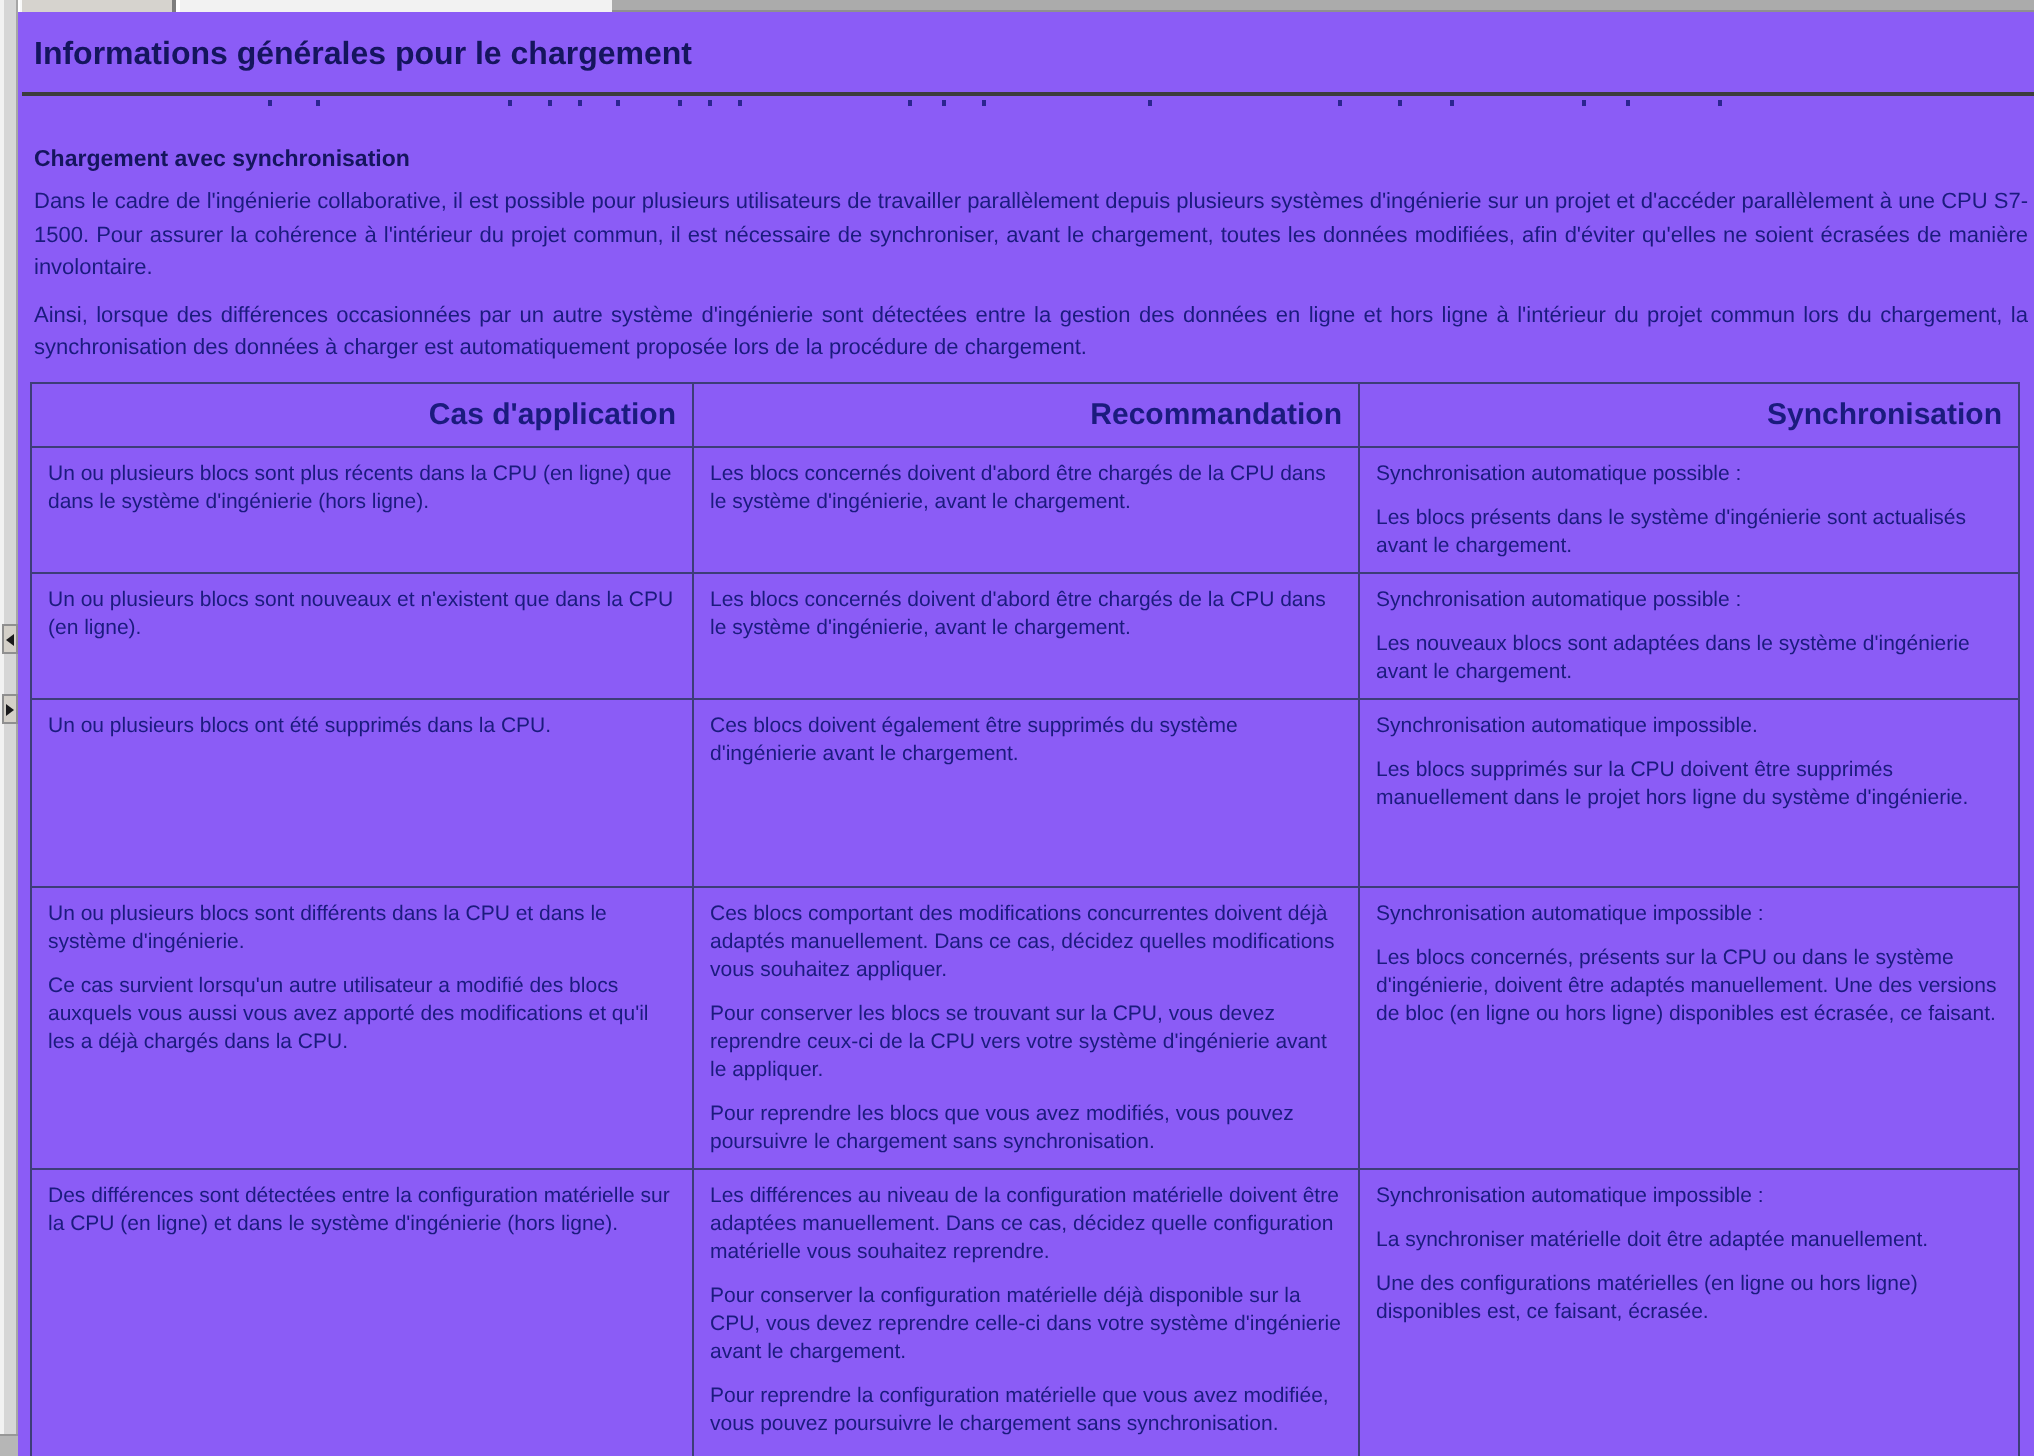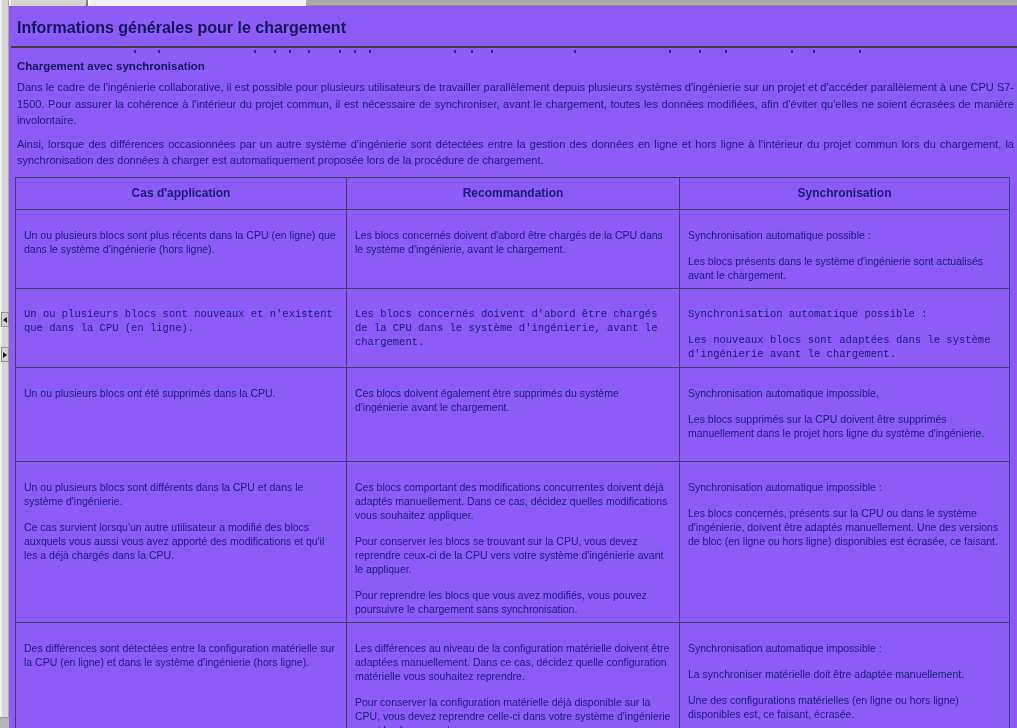--- a/index.html
+++ b/index.html
@@ -31,34 +31,34 @@
   .tri-left{border-top:3px solid transparent;border-bottom:3px solid transparent;border-right:4px solid #1a1a1a;}
   .tri-right{border-top:3px solid transparent;border-bottom:3px solid transparent;border-left:4px solid #1a1a1a;}
   .split-bottom{position:absolute;left:-2px;bottom:0;width:9px;height:11px;background:#b6b6b6;border-top:1px solid #979797;}
 
   
   .content{position:absolute;left:9px;top:6px;width:1008px;height:722px;background:#8b5cf6;}
   h1{margin:13px 4px 0 8px;font-size:16px;font-weight:bold;color:var(--title);}
   .rule{margin:9px 0 0 2px;border-top:2px solid var(--rule);height:0;}
   .clipped-line{position:relative;height:6px;margin:1px 0 0 0;overflow:hidden;}
   .frag{position:absolute;top:1px;width:2px;height:3px;background:var(--text);opacity:.85;}
-  h2{margin:5px 4px 0 8px;font-size:11.5px;font-weight:bold;color:var(--title);}
+  h2{margin:19px 4px 0 8px;font-size:11.5px;font-weight:bold;color:var(--title);}
   p.intro{margin:7px 3px 0 8px;font-size:11px;line-height:16.5px;color:var(--text);text-align:justify;}
 
   
   table{margin:8px 0 0 6px;border-collapse:collapse;table-layout:fixed;width:994px;}
   col.c1{width:331px;} col.c2{width:333px;} col.c3{width:330px;}
   th,td{border:1px solid var(--border);color:var(--text);}
   thead tr{height:32px;}
-  th{font-size:12px;font-weight:bold;text-align:center;vertical-align:middle;padding:4px 8px;}
+  th{font-size:15px;font-weight:bold;text-align:right;vertical-align:middle;padding:4px 8px;}
   td{font-size:10.5px;line-height:14px;vertical-align:top;padding:6px 8px 4px 8px;}
-  td p{margin:12px 0 8px 0;}
+  td p{margin:0 0 8px 0;}
   td p:last-child{margin-bottom:2px;}
   tbody tr:nth-child(1){height:63px;}
-  tbody tr:nth-child(2){height:61px;font-family:Liberation Mono, monospace;}
+  tbody tr:nth-child(2){height:61px;}
   tbody tr:nth-child(3){height:94px;}
   tbody tr:nth-child(4){height:136px;}
   tbody tr:nth-child(5){height:151px;}
 </style>
 </head>
 <body>
 
 <div class="screen">
 
   <div class="top-strip">

